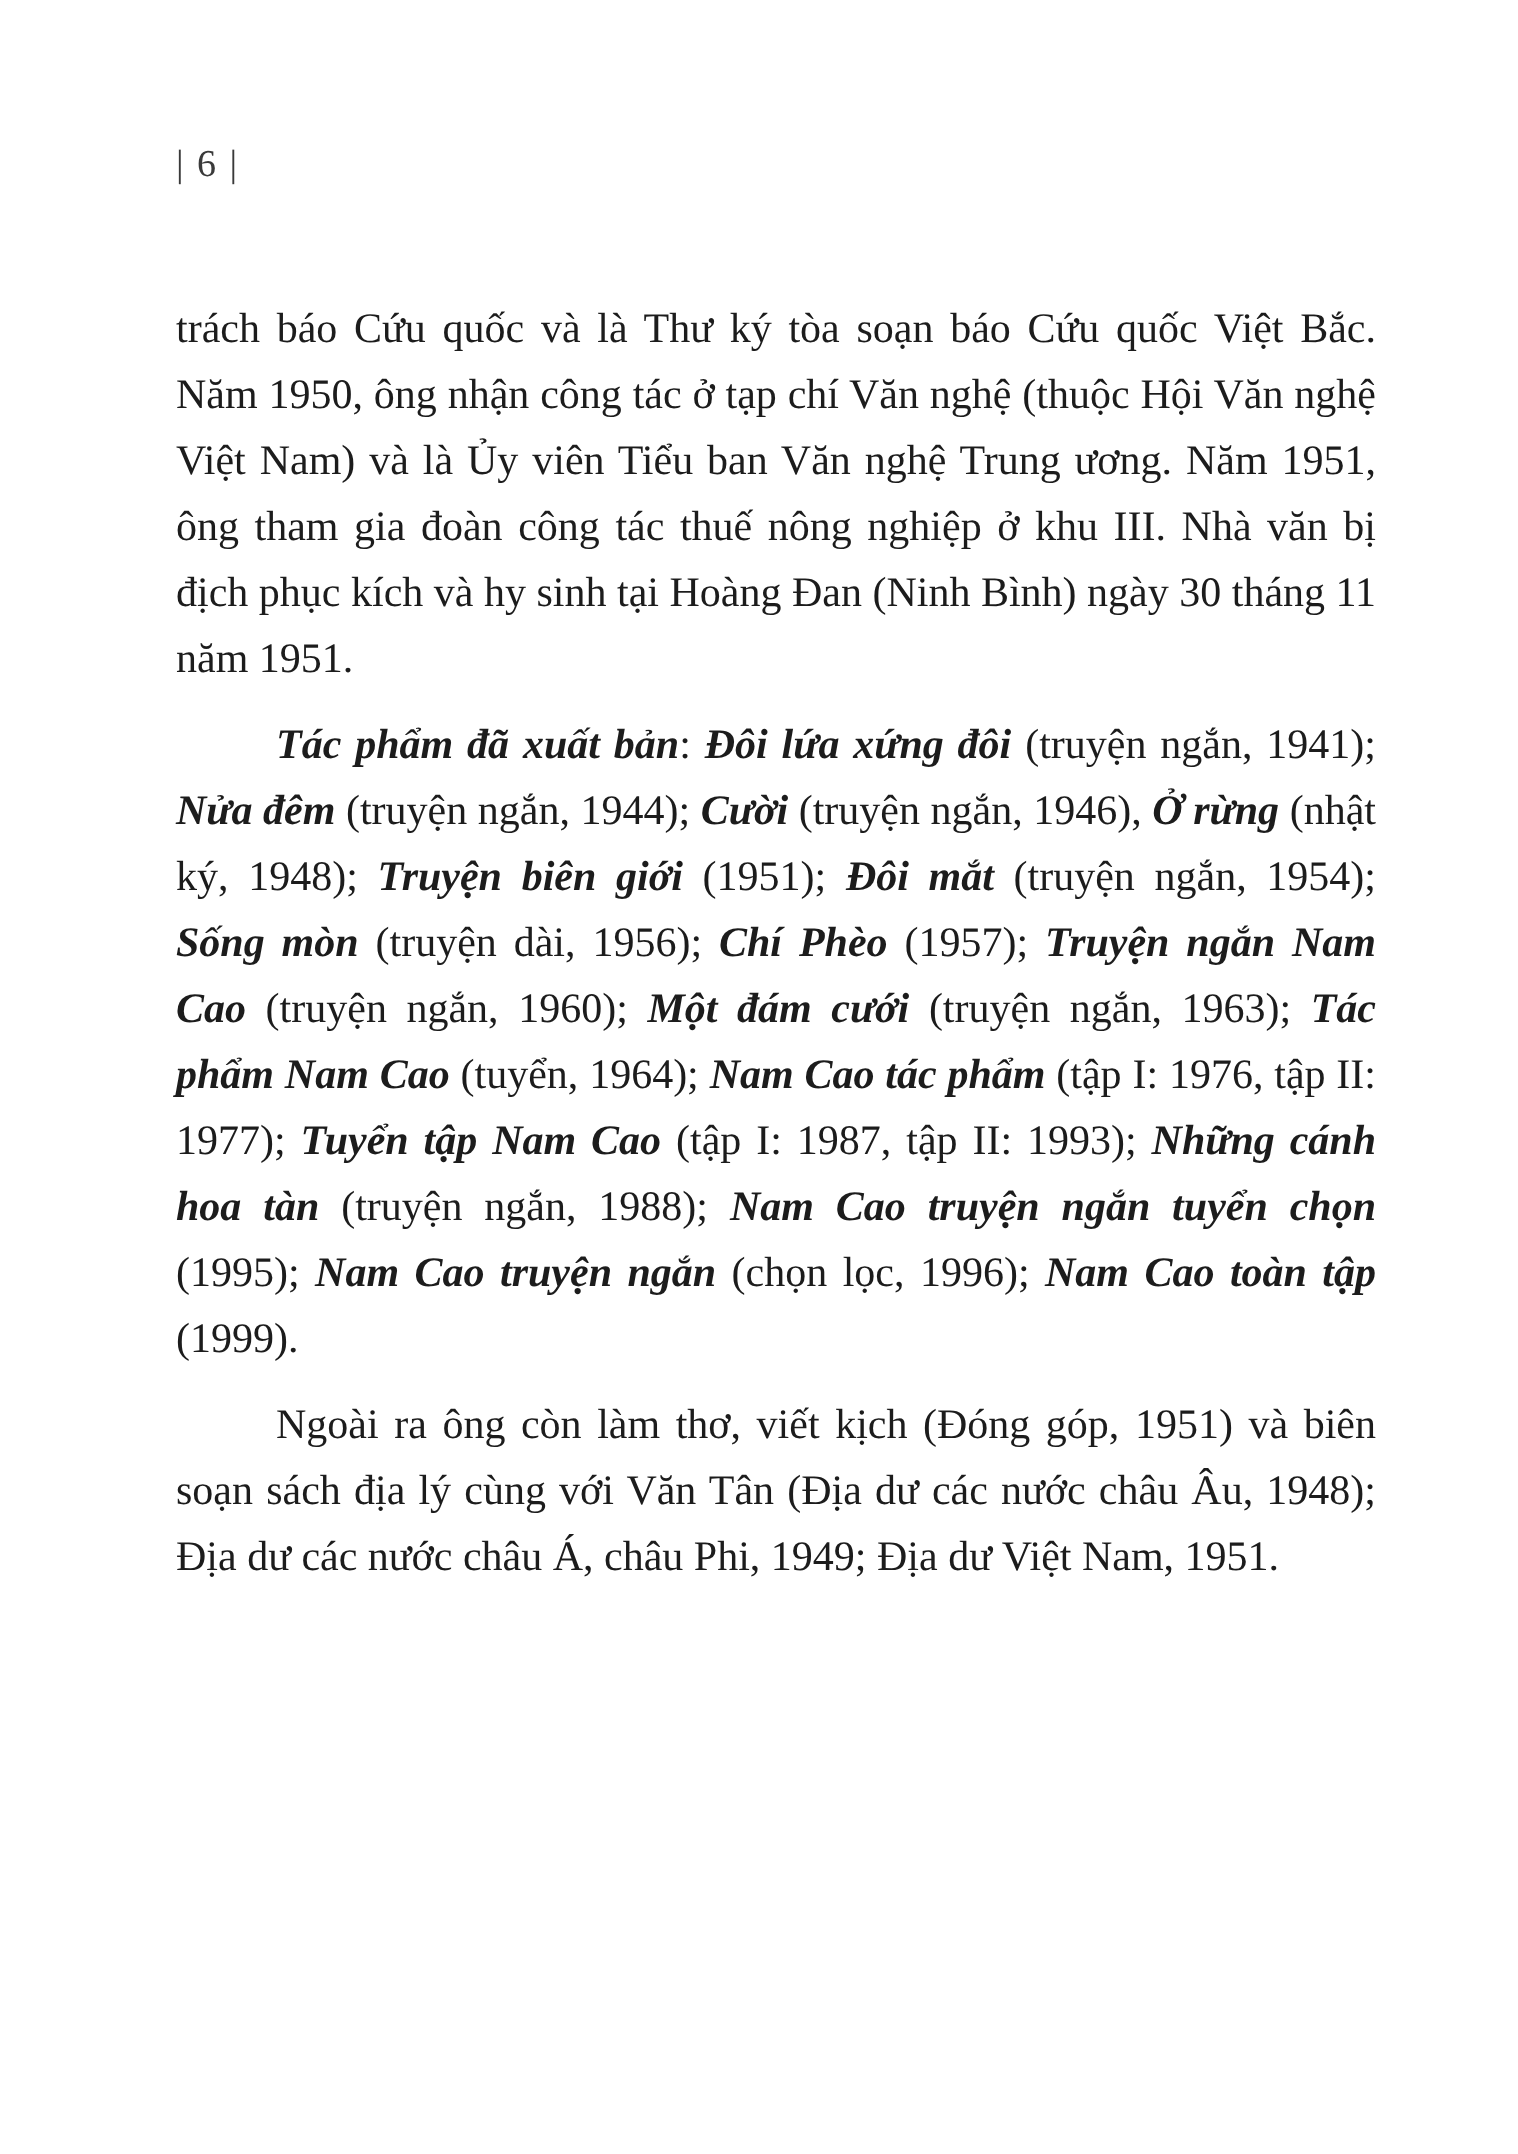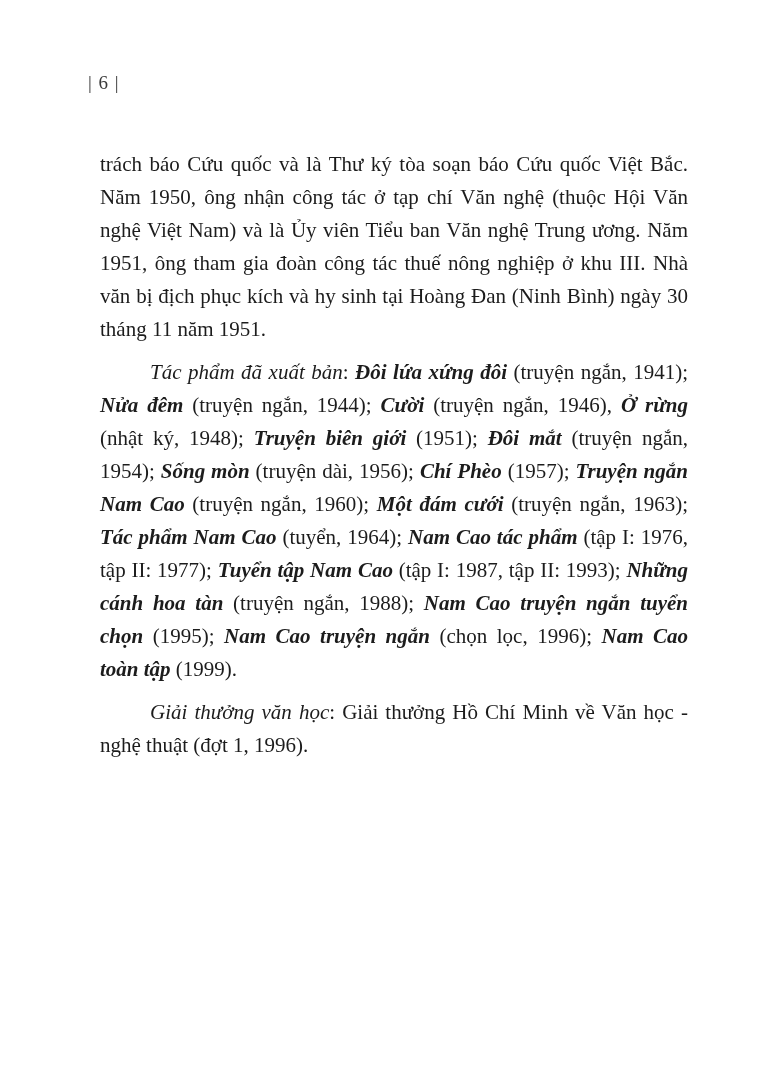--- a/index.html
+++ b/index.html
@@ -34,34 +34,33 @@
     left: 88px;
     top: 148px;
     width: 600px;
   }
 
   .para {
     font-size: 21px;
     line-height: 33px;
     text-align: justify;
     color: #1c1c1c;
-    margin-left: 12px;
   }
 
   .para + .para { margin-top: 10px; }
 
   .para.indent { text-indent: 50px; }
 
   .seg.normal { font-style: normal; font-weight: normal; }
   .seg.italic { font-style: italic; font-weight: bold; }
-  .seg.bold-italic { font-style: italic; font-weight: normal; }
+  .seg.bold-italic { font-style: italic; font-weight: bold; }
 </style>
 </head>
 <body>
 
 <div class="book-page">
   <div class="page-number">| 6 |</div>
   <div class="page-content">
       <p class="para"><span class="seg normal">trách báo Cứu quốc và là Thư ký tòa soạn báo Cứu quốc Việt Bắc. Năm 1950, ông nhận công tác ở tạp chí Văn nghệ (thuộc Hội Văn nghệ Việt Nam) và là Ủy viên Tiểu ban Văn nghệ Trung ương. Năm 1951, ông tham gia đoàn công tác thuế nông nghiệp ở khu III. Nhà văn bị địch phục kích và hy sinh tại Hoàng Đan (Ninh Bình) ngày 30 tháng 11 năm 1951.</span></p>
       <p class="para indent"><span class="seg bold-italic">Tác phẩm đã xuất bản</span><span class="seg normal">: </span><span class="seg italic">Đôi lứa xứng đôi</span><span class="seg normal"> (truyện ngắn, 1941); </span><span class="seg italic">Nửa đêm</span><span class="seg normal"> (truyện ngắn, 1944); </span><span class="seg italic">Cười</span><span class="seg normal"> (truyện ngắn, 1946), </span><span class="seg italic">Ở rừng</span><span class="seg normal"> (nhật ký, 1948); </span><span class="seg italic">Truyện biên giới</span><span class="seg normal"> (1951); </span><span class="seg italic">Đôi mắt</span><span class="seg normal"> (truyện ngắn, 1954); </span><span class="seg italic">Sống mòn</span><span class="seg normal"> (truyện dài, 1956); </span><span class="seg italic">Chí Phèo</span><span class="seg normal"> (1957); </span><span class="seg italic">Truyện ngắn Nam Cao</span><span class="seg normal"> (truyện ngắn, 1960); </span><span class="seg italic">Một đám cưới</span><span class="seg normal"> (truyện ngắn, 1963); </span><span class="seg italic">Tác phẩm Nam Cao</span><span class="seg normal"> (tuyển, 1964); </span><span class="seg italic">Nam Cao tác phẩm</span><span class="seg normal"> (tập I: 1976, tập II: 1977); </span><span class="seg italic">Tuyển tập Nam Cao</span><span class="seg normal"> (tập I: 1987, tập II: 1993); </span><span class="seg italic">Những cánh hoa tàn</span><span class="seg normal"> (truyện ngắn, 1988); </span><span class="seg italic">Nam Cao truyện ngắn tuyển chọn</span><span class="seg normal"> (1995); </span><span class="seg italic">Nam Cao truyện ngắn</span><span class="seg normal"> (chọn lọc, 1996); </span><span class="seg italic">Nam Cao toàn tập</span><span class="seg normal"> (1999).</span></p>
-      <p class="para indent"><span class="seg bold-italic">Giải thưởng văn học</span><span class="seg normal">: Giải thưởng Hồ Chí Minh về Văn học - nghệ thuật (đợt 1, 1996).</span></p>
+      <p class="para indent"><span class="seg normal">Ngoài ra ông còn làm thơ, viết kịch (Đóng góp, 1951) và biên soạn sách địa lý cùng với Văn Tân (Địa dư các nước châu Âu, 1948); Địa dư các nước châu Á, châu Phi, 1949; Địa dư Việt Nam, 1951.</span></p>
     </div>
 </div>
 
 </body></html>

